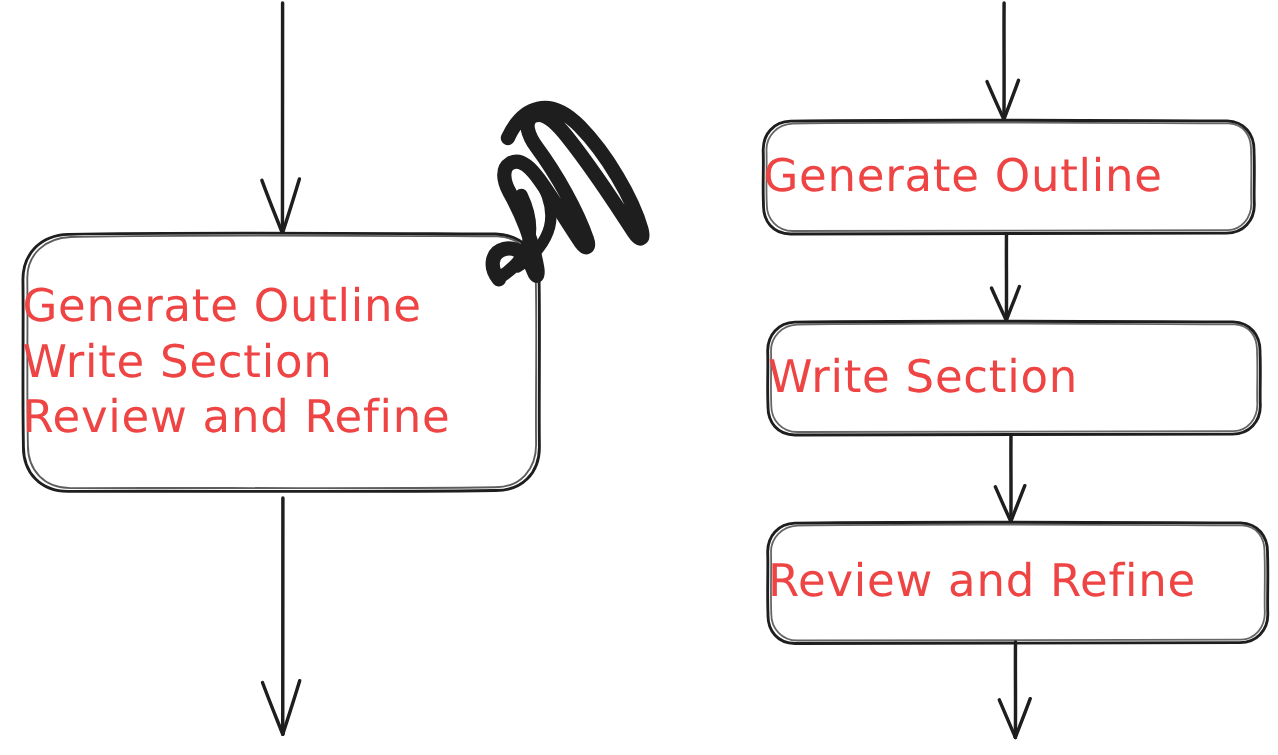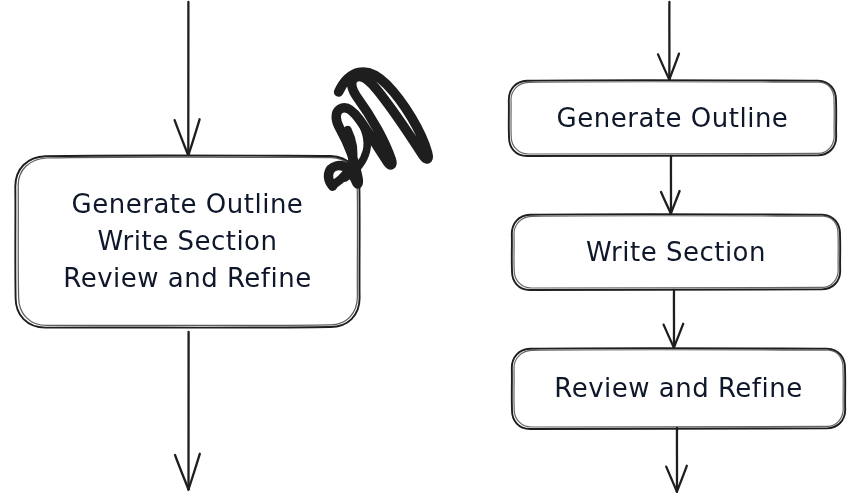--- a/index.html
+++ b/index.html
@@ -23,26 +23,26 @@
   #canvas svg.layer {
     position: absolute;
     top: 0;
     left: 0;
     width: 852px;
     height: 503px;
     overflow: visible;
   }
   .node-label {
     position: absolute;
-    color: #0f172a;
+    color: #ef4444;
     font-family: "DejaVu Sans", sans-serif;
-    font-size: 26px;
+    font-size: 30px;
     line-height: 36px;
     letter-spacing: 0.5px;
-    text-align: center;
+    text-align: left;
     white-space: pre;
     user-select: none;
     pointer-events: none;
   }
   .node-label.multi {
     line-height: 37px;
   }
 </style>
 </head>
 <body>

